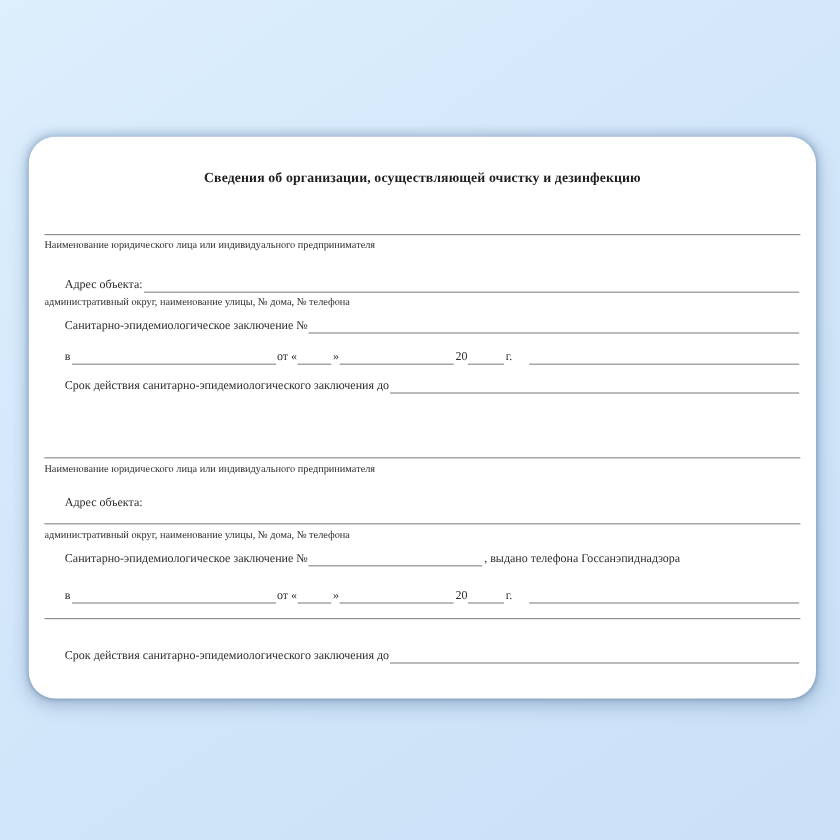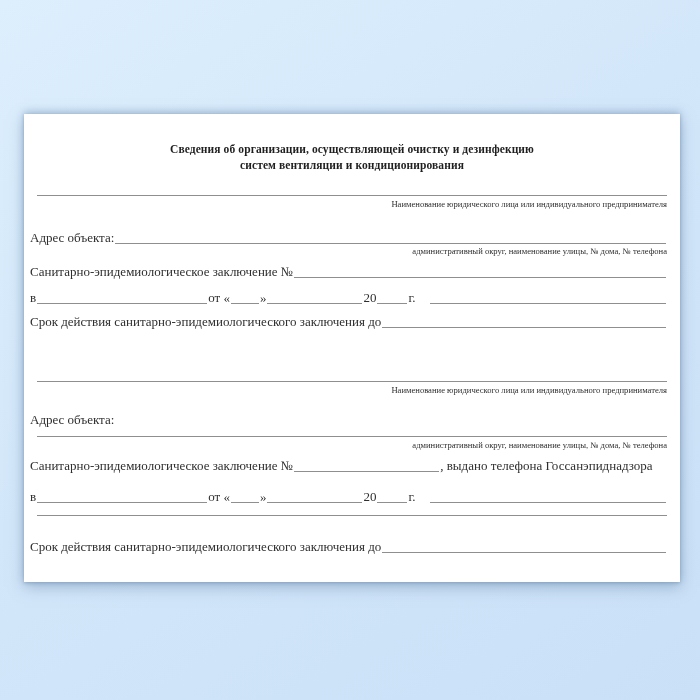--- a/index.html
+++ b/index.html
@@ -5,54 +5,54 @@
   html,body { margin:0; padding:0; }
   body {
     width:700px; height:700px; position:relative; overflow:hidden;
     background: linear-gradient(145deg,#ddeffd 0%, #d3e7fa 45%, #c9e0f7 100%);
     font-family:"Liberation Serif", serif;
   }
   .paper {
     position:absolute; left:24px; top:114px; width:656px; height:468px;
     background:#ffffff;
     box-shadow: 0 -3px 7px rgba(115,145,180,.38), 0 5px 14px rgba(105,135,170,.5), 0 1px 3px rgba(100,130,165,.45);
+    border-radius: 22px;
   }
   .title {
     position:absolute; top:27px; left:0; right:0; text-align:center;
     font-weight:bold; font-size:11.5px; line-height:16px; color:#1f1f1f;
     letter-spacing:.1px;
   }
   .row {
-    position:absolute; left:6px; right:13px; height:13px;
+    position:absolute; left:30px; right:13px; height:13px;
     display:flex; align-items:flex-end;
-    font-size:13px; color:#2e2e2e; white-space:nowrap; line-height:12px;
+    font-size:10px; color:#2e2e2e; white-space:nowrap; line-height:12px;
   }
   .lbl { flex:0 0 auto; }
   .fill { flex:1 1 auto; border-bottom:1px solid #8f8f8f; height:10px; margin:0 1px; }
   .fill.fx { flex:0 0 auto; }
   .w170 { width:170px; } .w28 { width:28px; } .w95 { width:95px; }
   .w30 { width:30px; } .w145 { width:145px; }
   .gap14 { margin-left:14px; }
   .rule {
     position:absolute; left:13px; right:13px; height:0;
     border-bottom:1px solid #8f8f8f;
   }
   .caption {
-    position:absolute; left:13px; right:13px; text-align:right;
+    position:absolute; left:13px; right:13px; text-align:left;
     font-size:8.6px; color:#2e2e2e; line-height:11px;
   }
 </style>
 </head>
 <body>
 
 <div class="paper">
 
   <div class="title">
     <div>Сведения об организации, осуществляющей очистку и дезинфекцию</div>
-    <div>систем вентиляции и кондиционирования</div>
   </div>
 
   <div>
     <div class="rule" style="top:81px"></div>
     <div class="caption" style="top:85px">Наименование юридического лица или индивидуального предпринимателя</div>
 
     <div class="row" style="top:117px">
       <span class="lbl">Адрес объекта:</span>
       <span class="fill"></span>
     </div>

